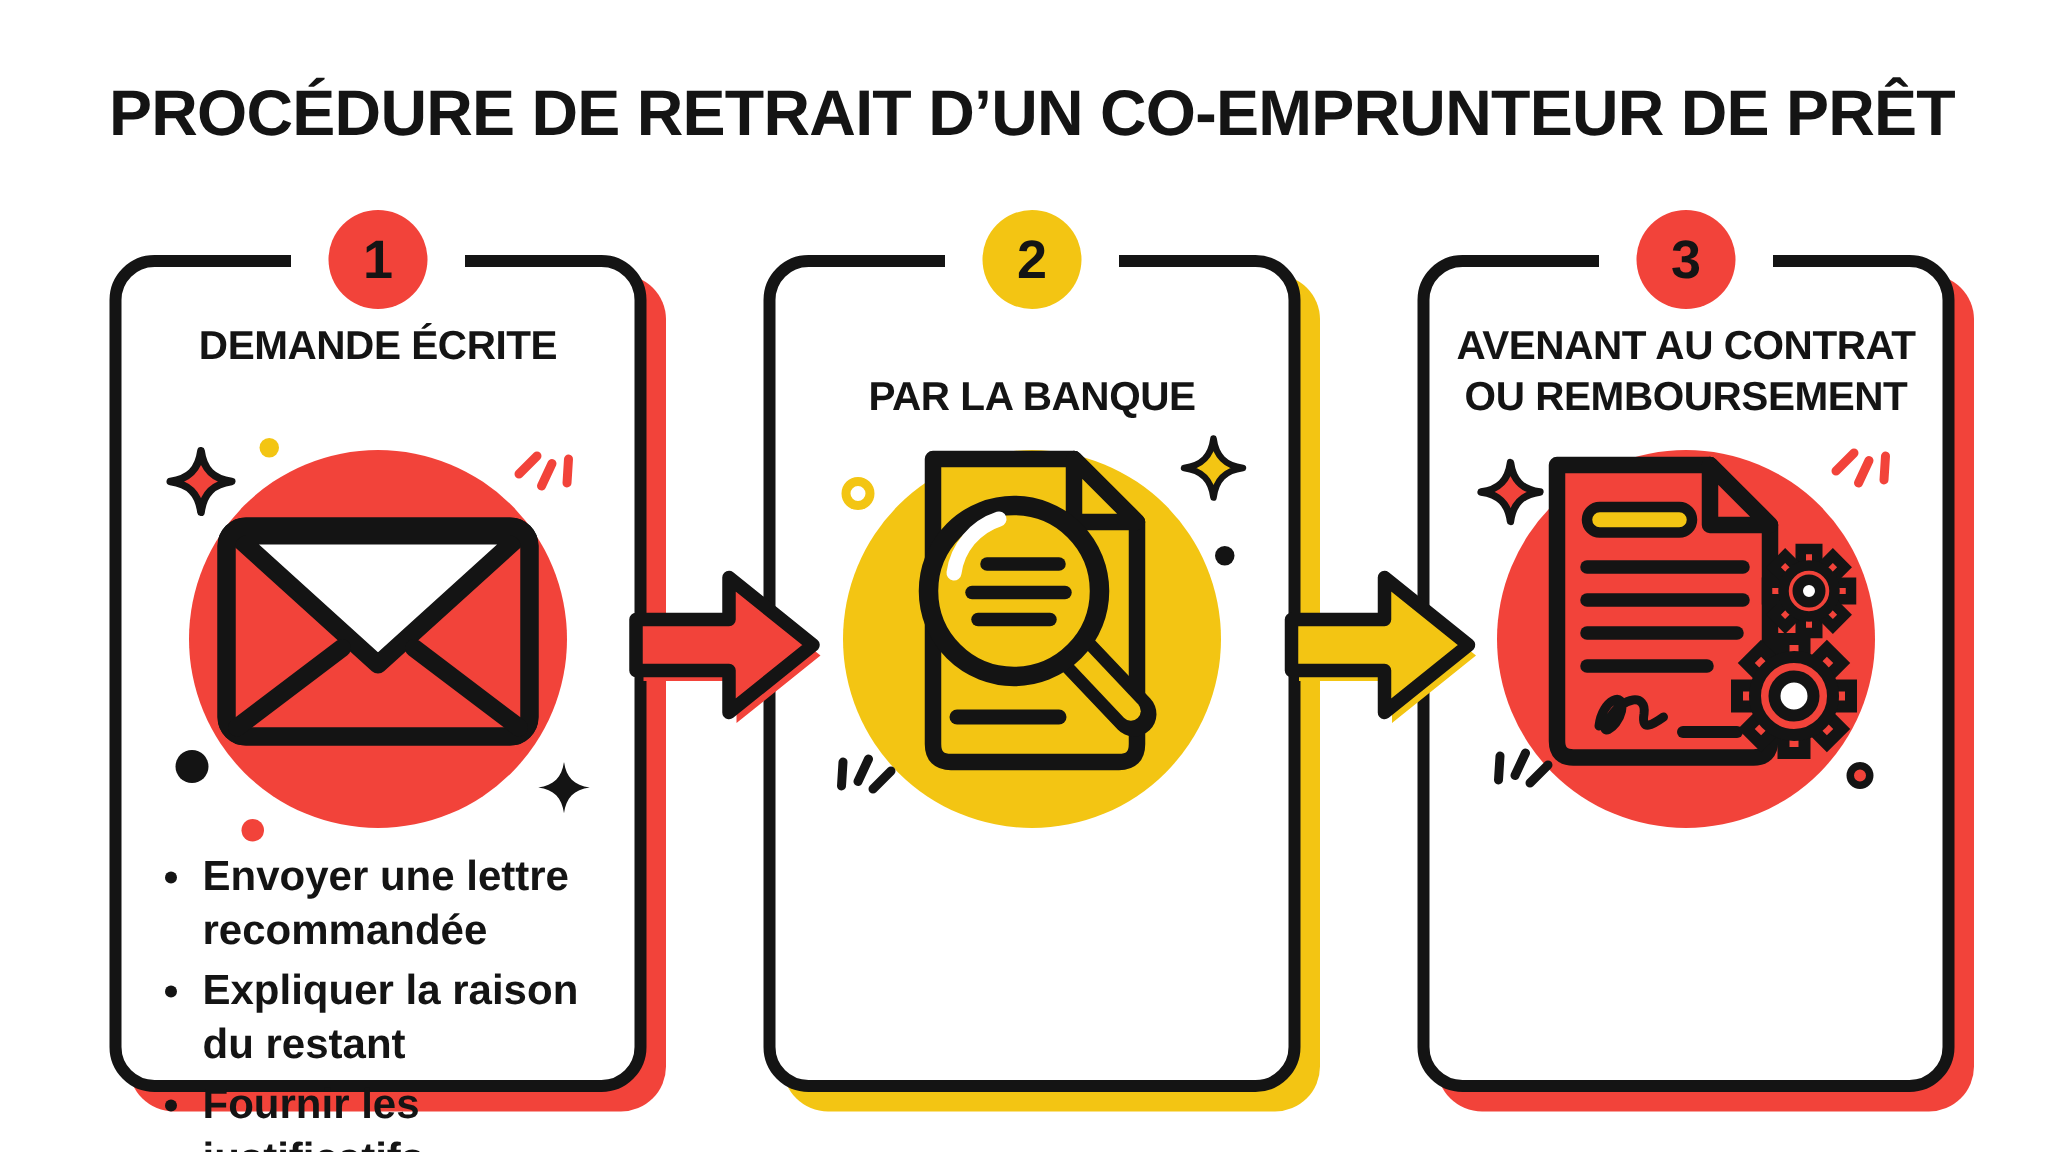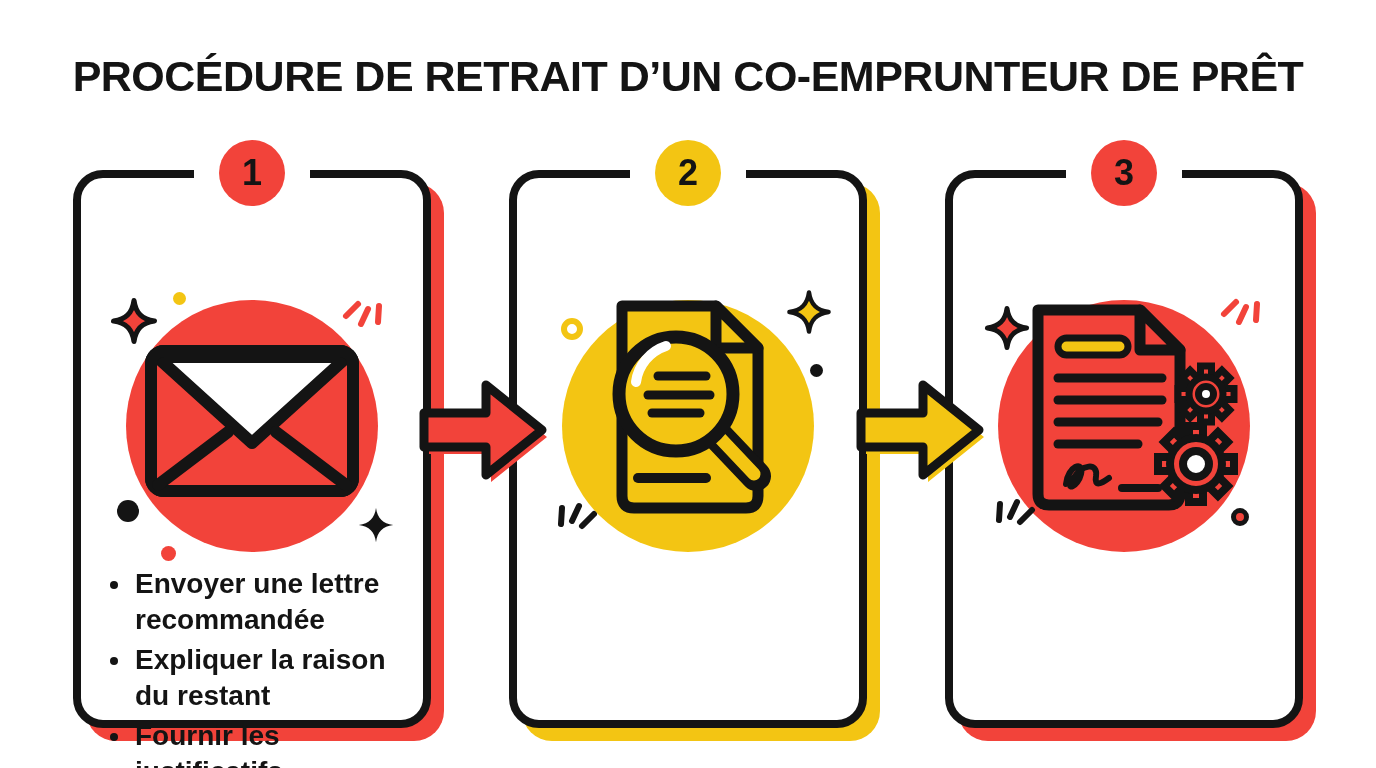--- a/index.html
+++ b/index.html
@@ -50,21 +50,21 @@
 <div class="stage">
 
   <h1 class="main-title">PROCÉDURE DE RETRAIT D’UN CO-EMPRUNTEUR DE PRÊT</h1>
 
   <section class="card card-1">
     <div class="badge-cover"></div>
     <div class="badge bg-red">
       <span>1</span>
     </div>
     <h2 class="card-title">
-      <br>
+      <span>DEMANDE ÉCRITE</span><br>
     </h2>
     <div class="icon-wrap">
       <div class="icon-circle bg-red"></div>
       <svg class="icon-main" style="top:162px" width="220" height="162" viewBox="0 0 220 162">
         <rect x="9" y="11" width="202" height="140" rx="13" style="fill:var(--red);stroke:var(--ink)" stroke-width="12"></rect>
         <path d="M15,17 L110,103 L205,17 Z" style="fill:#ffffff;stroke:var(--ink)" stroke-width="12" stroke-linejoin="round"></path>
         <rect x="9" y="11" width="202" height="140" rx="13" style="fill:none;stroke:var(--ink)" stroke-width="12"></rect>
         <path d="M16,145 L86,92 M204,145 L134,92" style="stroke:var(--ink)" stroke-width="12" stroke-linecap="round" fill="none"></path>
       </svg>
       <svg class="sp" style="left:28px;top:118px" width="50" height="50" viewBox="-22 -22 44 44">
@@ -91,20 +91,21 @@
     </ul>
   </section>
 
   <section class="card card-2">
     <div class="badge-cover"></div>
     <div class="badge bg-yellow">
       <span>2</span>
     </div>
     <h2 class="card-title">
       <br>
+      <span>PAR LA BANQUE</span>
     </h2>
     <div class="icon-wrap">
       <div class="icon-circle bg-yellow"></div>
       <svg class="icon-main" style="top:118px" width="200" height="228" viewBox="0 0 200 228">
         <path d="M34,10 H128 L170,52 V200 Q170,212 158,212 H46 Q34,212 34,200 Z" style="fill:var(--yellow);stroke:var(--ink)" stroke-width="11" stroke-linejoin="round"></path>
         <path d="M128,10 V52 H170 Z" style="fill:var(--yellow);stroke:var(--ink)" stroke-width="11" stroke-linejoin="round"></path>
         <path d="M50,182 H118" style="stroke:var(--ink)" stroke-width="10" stroke-linecap="round" fill="none"></path>
         <path d="M130,140 L168,180" style="stroke:var(--ink)" stroke-width="30" stroke-linecap="round" fill="none"></path>
         <path d="M132,142 L166,178" style="stroke:var(--yellow)" stroke-width="13" stroke-linecap="round" fill="none"></path>
         <circle cx="88" cy="98" r="57" style="fill:var(--yellow);stroke:var(--ink)" stroke-width="13"></circle>
@@ -128,20 +129,24 @@
         </g>
       </svg>
     </div>
   </section>
 
   <section class="card card-3">
     <div class="badge-cover"></div>
     <div class="badge bg-red">
       <span>3</span>
     </div>
+    <h2 class="card-title">
+      <span>AVENANT AU CONTRAT</span><br>
+      <span>OU REMBOURSEMENT</span>
+    </h2>
     <div class="icon-wrap">
       <div class="icon-circle bg-red"></div>
       <svg class="icon-main" style="top:124px" width="228" height="218" viewBox="0 0 228 218">
         <path d="M28,8 H130 L170,48 V192 Q170,203 159,203 H39 Q28,203 28,192 Z" style="fill:var(--red);stroke:var(--ink)" stroke-width="11" stroke-linejoin="round"></path>
         <path d="M130,8 V48 H170 Z" style="fill:var(--red);stroke:var(--ink)" stroke-width="11" stroke-linejoin="round"></path>
         <rect x="48" y="36" width="70" height="17" rx="8.5" style="fill:var(--yellow);stroke:var(--ink)" stroke-width="7"></rect>
         <g style="stroke:var(--ink)" stroke-width="9" stroke-linecap="round" fill="none">
           <path d="M48,76 H152"></path>
             <path d="M48,98 H152"></path>
             <path d="M48,120 H148"></path>

